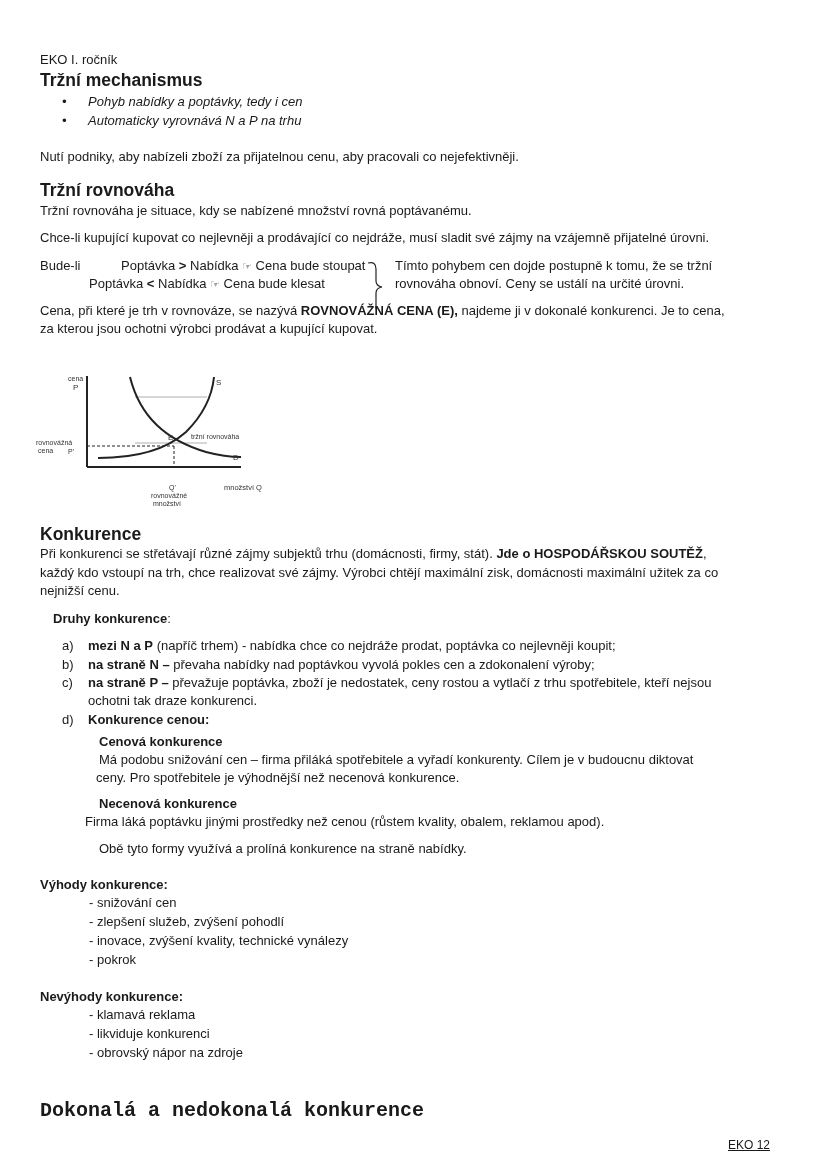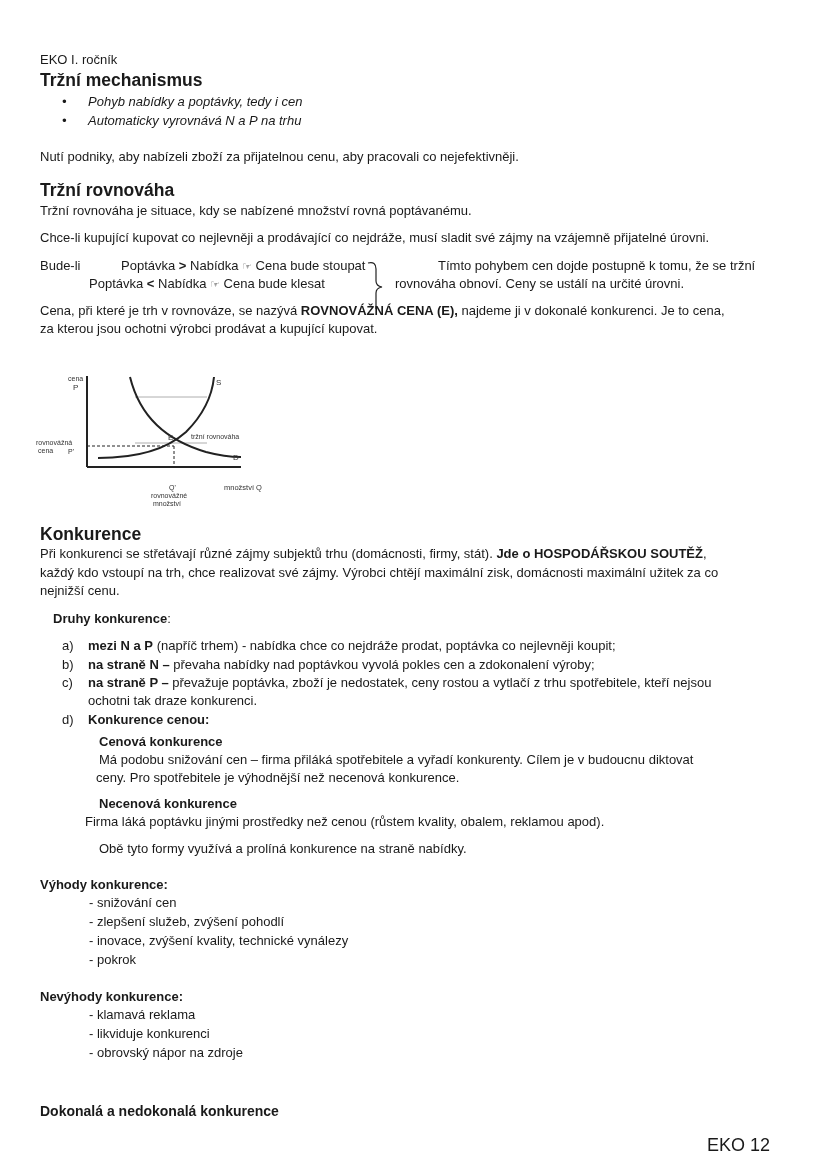--- a/index.html
+++ b/index.html
@@ -5,33 +5,33 @@
   html, body { margin: 0; padding: 0; background: #ffffff; }
   body {
     width: 828px; height: 1170px; position: relative; overflow: hidden;
     font-family: "Liberation Sans", "DejaVu Sans", sans-serif;
     color: #1a1a1a; font-size: 13px; line-height: 18px;
   }
   .abs { position: absolute; }
   .header-line { left: 40px; top: 51px; font-size: 13px; }
   h1, h2 { margin: 0; font-weight: bold; }
   .h-big { font-size: 17.5px; line-height: 22px; }
-  .h-mid { font-size: 14px; line-height: 20px; }
+  .h-mid { font-size: 20px; line-height: 20px; font-family: Liberation Mono, monospace; }
   .bullets { left: 62px; top: 93px; margin: 0; padding: 0; list-style: none; font-style: italic; }
   .bullets li { position: relative; padding-left: 26px; height: 18.5px; }
   .bullets li::before { content: "•"; position: absolute; left: 0; top: 0; }
   p { margin: 0; }
   b { font-weight: bold; }
   .row { white-space: nowrap; }
   .hand { font-size: 11px; color: #444; }
   ol.kinds { margin: 0; padding: 0; list-style: none; }
   ol.kinds li { position: relative; padding-left: 26px; }
   ol.kinds li .mark { position: absolute; left: 0; top: 0; }
   .dash-list div { height: 19px; }
-  .footer { right: 58px; top: 1136px; font-size: 18px; }
+  .footer { right: 58px; top: 1136px; font-size: 12px; text-decoration: underline; }
   svg text { font-family: "Liberation Sans", sans-serif; }
 </style>
 </head>
 <body>
 
 <div class="abs header-line">EKO  I. ročník</div>
 
 <h1 class="abs h-big" style="left:40px;top:69px;">Tržní mechanismus</h1>
 <ul class="abs bullets">
   <li>Pohyb nabídky a poptávky, tedy i cen</li>
@@ -54,21 +54,21 @@
 <div class="abs row" style="left:89px;top:275px;">
   <span>Poptávka</span>
   <b>&lt;</b>
   <span>Nabídka</span>
   <span class="hand">☞</span>
   <span>Cena bude klesat</span>
 </div>
 <svg class="abs" style="left:366px;top:259px;" width="20" height="52">
   <path d="M2 4 Q10 2 10 10 L10 22 Q10 27 16 28 Q10 29 10 34 L10 50" fill="none" stroke="#222" stroke-width="1.2"></path>
 </svg>
-<div class="abs row" style="left:395px;top:257px;margin-left:43px;">Tímto pohybem cen dojde postupně k tomu, že se tržní</div>
+<div class="abs row" style="left:395px;top:257px;">Tímto pohybem cen dojde postupně k tomu, že se tržní</div>
 <div class="abs row" style="left:395px;top:275px;">rovnováha obnoví. Ceny se ustálí na určité úrovni.</div>
 
 <p class="abs row" style="left:40px;top:302px;">
   <span>Cena, při které je trh v rovnováze, se nazývá </span><b>ROVNOVÁŽNÁ CENA (E),</b><span> najdeme ji v dokonalé konkurenci. Je to cena,</span>
 </p>
 <p class="abs" style="left:40px;top:320px;">za kterou jsou ochotni výrobci prodávat a kupující kupovat.</p>
 
 <svg class="abs" style="left:36px;top:372px;" width="240" height="140" viewBox="0 0 240 140">
 
   <line x1="51" y1="4" x2="51" y2="95" stroke="#222" stroke-width="2"></line>

